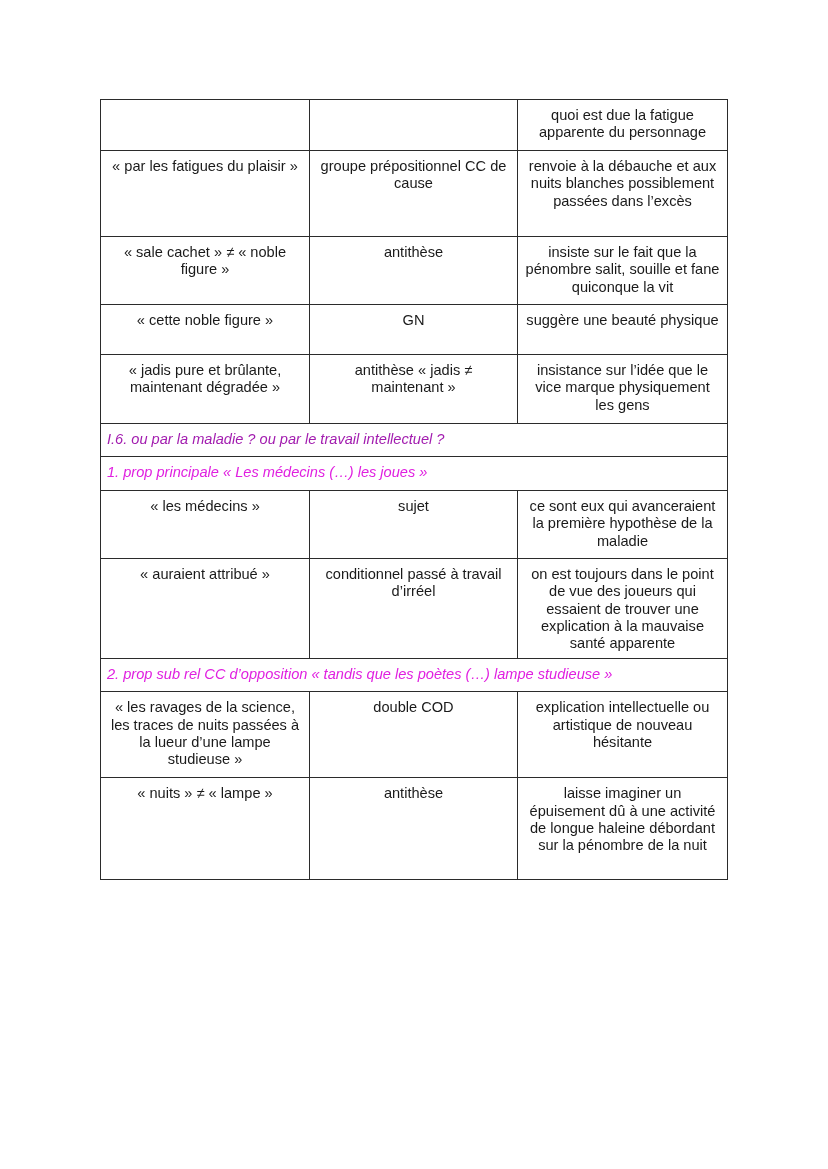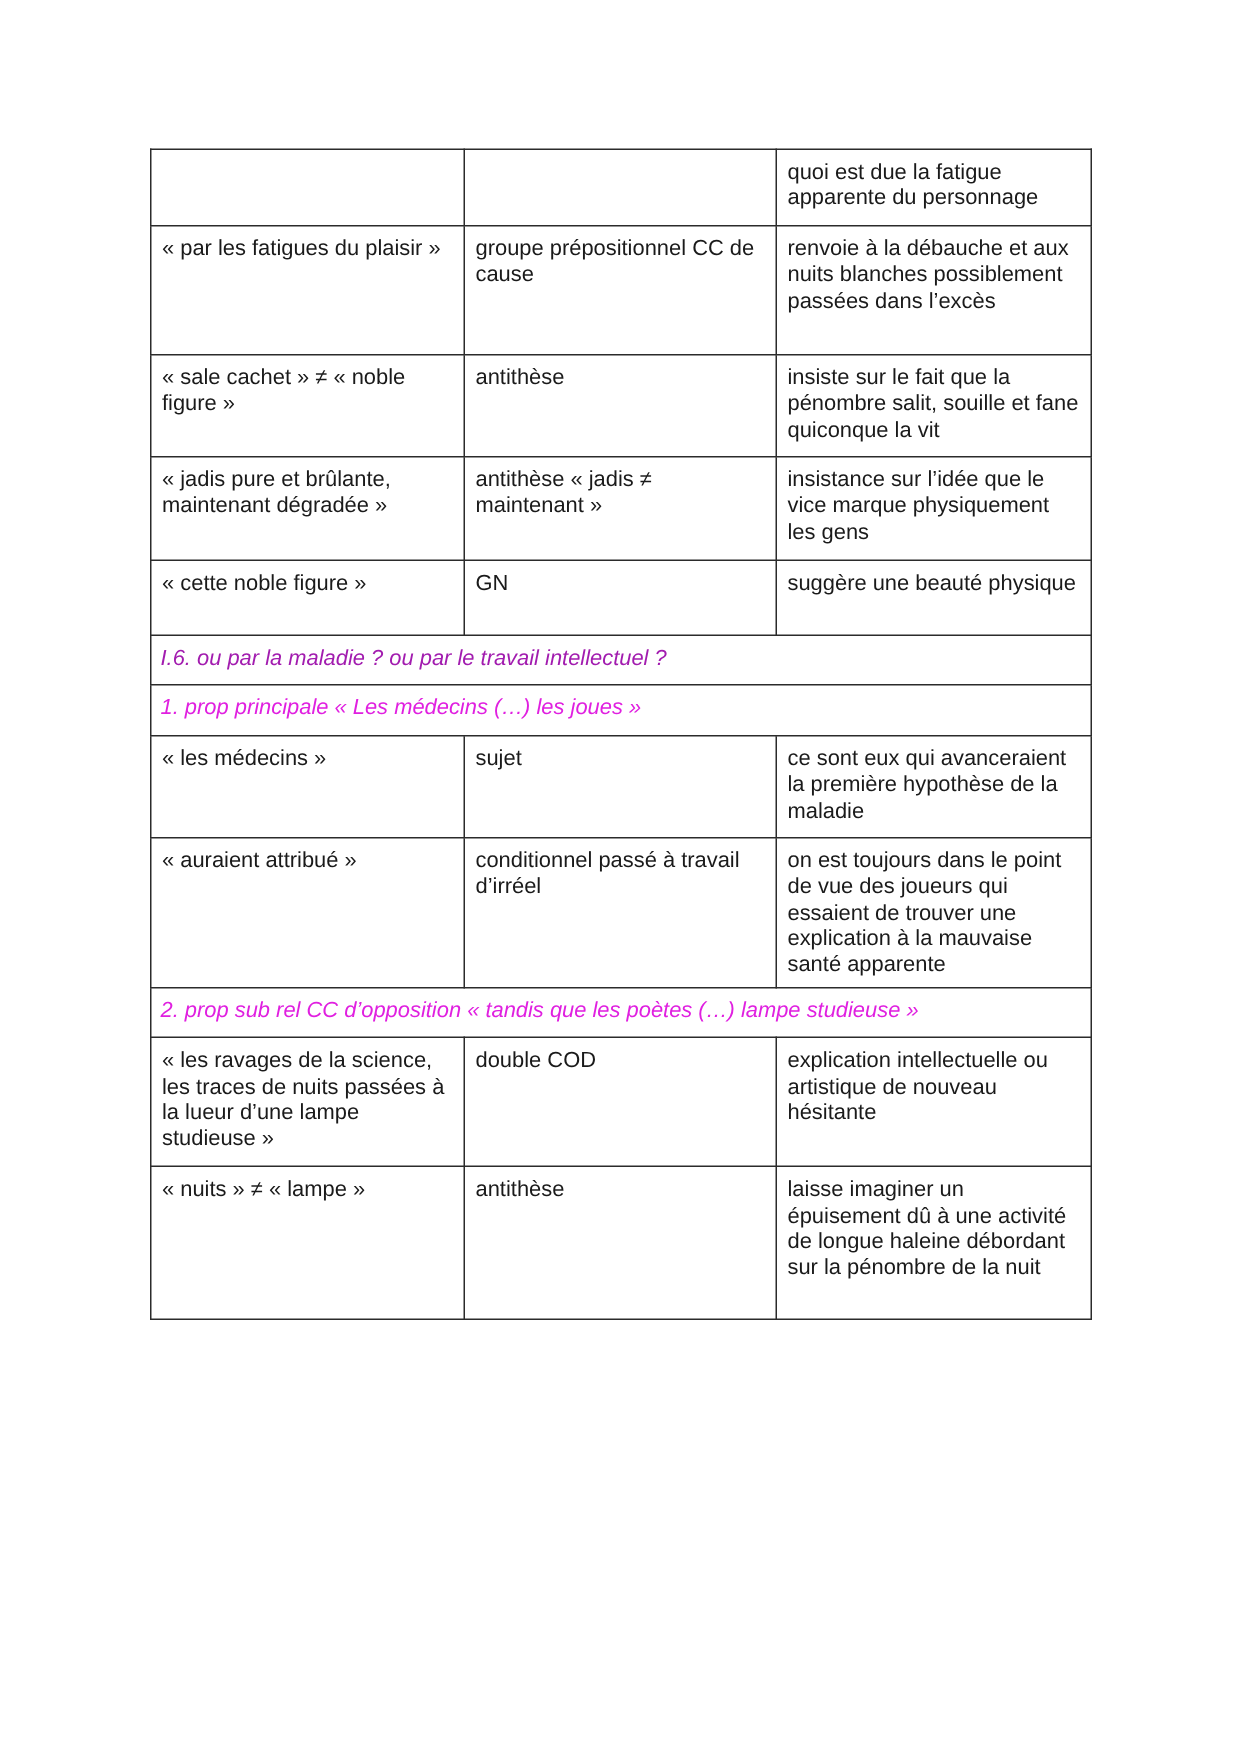--- a/index.html
+++ b/index.html
@@ -27,20 +27,21 @@
       top: 99px;
       width: 627px;
       border-collapse: collapse;
       table-layout: fixed;
       font-size: 14.6px;
       line-height: 17.3px;
     }
     table.analysis td {
       border: 1.6px solid #2b2b2b;
       vertical-align: top;
+      text-align: center;
       padding: 7px 7px 6px 7px;
       box-sizing: border-box;
     }
     col.c1 { width: 209px; }
     col.c2 { width: 208px; }
     col.c3 { width: 210px; }
     td.section {
       text-align: left !important;
       font-style: italic;
       padding: 7px 7px 7px 6px !important;
@@ -71,30 +72,30 @@
         <td>groupe prépositionnel CC de cause</td>
         <td>renvoie à la débauche et aux nuits blanches possiblement passées dans l’excès</td>
       </tr>
 
       <tr style="height:68px">
         <td>« sale cachet » ≠ « noble figure »</td>
         <td>antithèse</td>
         <td>insiste sur le fait que la pénombre salit, souille et fane quiconque la vit</td>
       </tr>
 
+      <tr style="height:50px">
+        <td>« cette noble figure »</td>
+        <td>GN</td>
+        <td>suggère une beauté physique</td>
+      </tr>
+
       <tr style="height:69px">
         <td>« jadis pure et brûlante, maintenant dégradée »</td>
         <td>antithèse « jadis ≠ maintenant »</td>
         <td>insistance sur l’idée que le vice marque physiquement les gens</td>
-      </tr>
-
-      <tr style="height:50px">
-        <td>« cette noble figure »</td>
-        <td>GN</td>
-        <td>suggère une beauté physique</td>
       </tr>
 
       <tr style="height:33px">
         <td colspan="3" class="section violet">I.6. ou par la maladie ? ou par le travail intellectuel ?</td>
       </tr>
 
       <tr style="height:34px">
         <td colspan="3" class="section magenta">1. prop principale « Les médecins (…) les joues »</td>
       </tr>
 

